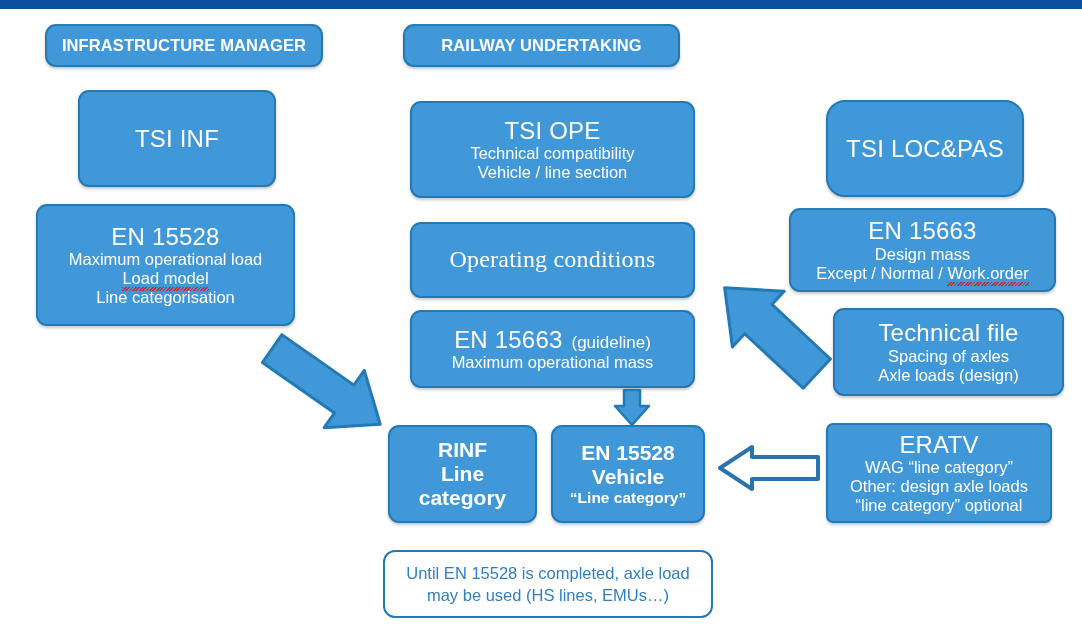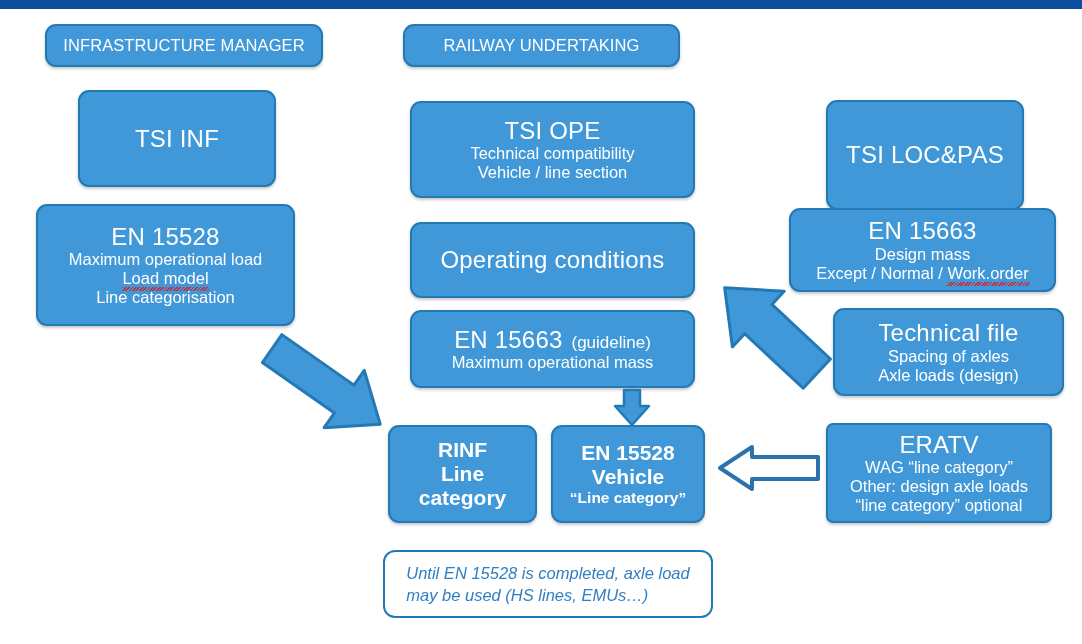--- a/index.html
+++ b/index.html
@@ -35,21 +35,21 @@
     justify-content: center;
     text-align: center;
     line-height: 1.15;
     box-shadow: 0 2px 3px rgba(0,0,0,0.22);
     padding: 2px 14px;
   }
   .box .ttl      { font-size: 24px; font-weight: 400; letter-spacing: .2px; }
   .box .ttl-sm   { font-size: 21px; font-weight: 700; }
   .box .sub      { font-size: 16.5px; font-weight: 400; }
   .box .sub-sm   { font-size: 15.5px; font-weight: 700; }
-  .box .hdr      { font-size: 16.5px; font-weight: 400; letter-spacing: .1px; }
+  .box .hdr      { font-size: 16.5px; font-weight: 700; letter-spacing: .1px; }
   .box .inline-note { font-size: 17px; }
   .row { display: flex; align-items: baseline; gap: 9px; justify-content: center; }
 
   
   .squig {
     position: relative;
     display: inline-block;
   }
   .squig::after {
     content: "";
@@ -66,25 +66,24 @@
   
   .notebox {
     position: absolute;
     background: #ffffff;
     border: 2px solid #2379b4;
     border-radius: 12px;
     color: #2f7fc1;
     display: flex;
     align-items: center;
     justify-content: center;
-    text-align: left;
+    text-align: center;
     font-size: 16.5px;
     line-height: 1.35;
     padding: 4px 14px;
-    font-style: italic;
   }
 
   
   .arrow { position: absolute; }
   .arrow svg { display: block; overflow: visible; }
 
   
   .hdrbox { padding: 0; }
 </style>
 </head>
@@ -113,21 +112,21 @@
     <div class="sub squig">Load model</div>
     <div class="sub">Line categorisation</div>
   </div>
 
   <div class="box" style="left:410px; top:101px; width:285px; height:97px;">
     <div class="ttl">TSI OPE</div>
     <div class="sub">Technical  compatibility</div>
     <div class="sub">Vehicle / line section</div>
   </div>
 
-  <div class="box" style="left:410px; top:222px; width:285px; height:76px;">
+  <div class="box" style="left:410px; top:222px; width:285px; height:76px;font-family:Liberation Serif, serif;">
     <div class="ttl">Operating conditions</div>
   </div>
 
   <div class="box" style="left:410px; top:310px; width:285px; height:78px;">
     <div class="row">
       <span class="ttl">EN 15663</span>
       <span class="inline-note">(guideline)</span>
     </div>
     <div class="sub">Maximum operational mass</div>
   </div>
@@ -144,21 +143,21 @@
     <div class="sub-sm">“Line category”</div>
   </div>
 
   <div class="notebox" style="left:383px; top:550px; width:330px; height:68px;">
     <div>
       <div>Until EN 15528 is completed, axle load</div>
       <div>may be used (HS lines, EMUs…)</div>
     </div>
   </div>
 
-  <div class="box" style="left:826px; top:100px; width:198px; height:110px;">
+  <div class="box" style="left:826px; top:100px; width:198px; height:97px;border-radius:19px;">
     <div class="ttl">TSI LOC&amp;PAS</div>
   </div>
 
   <div class="box" style="left:789px; top:208px; width:267px; height:84px;">
     <div class="ttl">EN 15663</div>
     <div class="sub">Design mass</div>
     <div class="sub">
       <span>Except / Normal / </span><span class="squig">Work.order</span>
     </div>
   </div>

